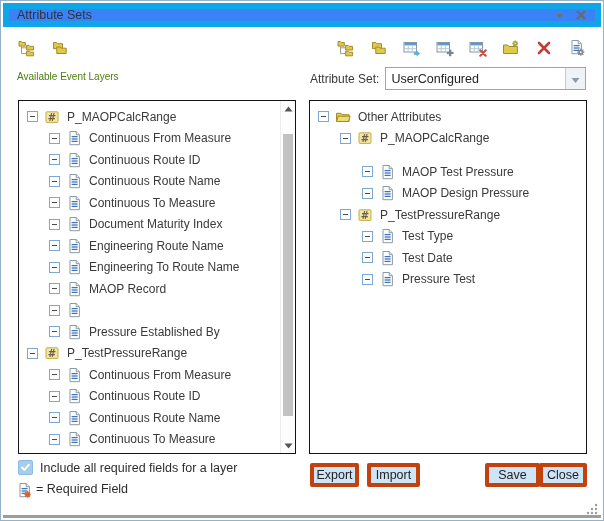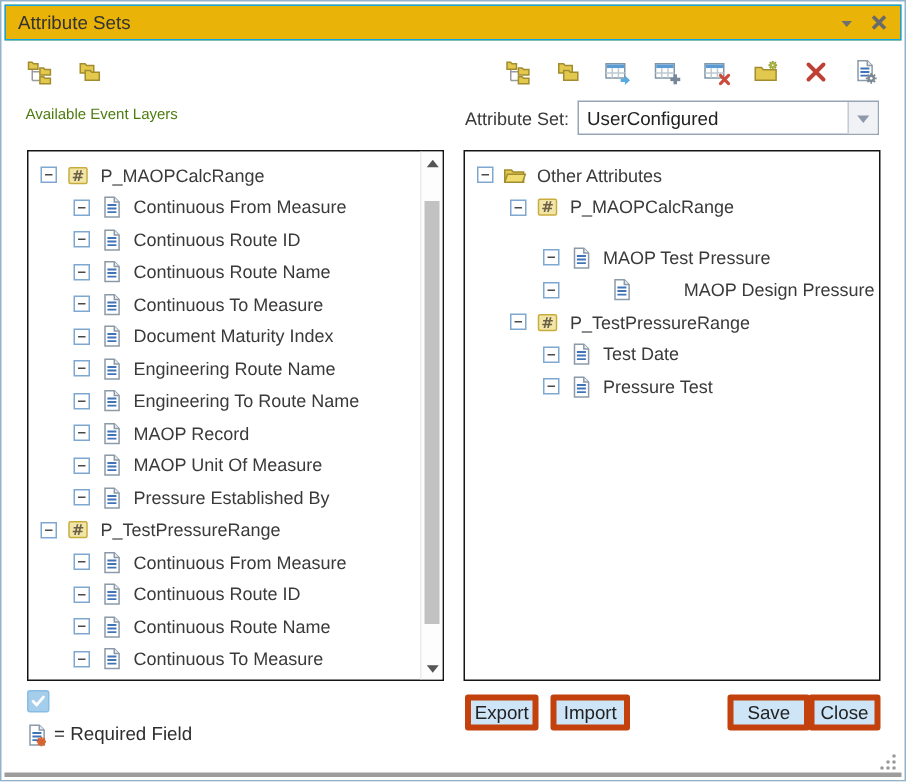--- a/index.html
+++ b/index.html
@@ -4,21 +4,21 @@
 <style>
   html,body{margin:0;padding:0;background:#f2f2f2;}
   *{box-sizing:border-box;}
   .dialog{
     position:relative;width:604px;height:521px;background:#fff;
     border:1px solid #93b3cd;font-family:"Liberation Sans",sans-serif;color:#3a3a3a;
     overflow:hidden;
   }
   .titlebar{
     position:absolute;left:2px;right:2px;top:2px;height:24px;
-    background:#eab308;border:1px solid #0ea5e9;
+    background:#3b82f6;border:6px solid #0ea5e9;
     display:flex;align-items:center;padding:0 8px;
   }
   .titlebar .title{font-size:12.5px;color:#333;flex:1;}
   .tb-ctl{display:flex;align-items:center;gap:10px;}
   .tb-ctl span{display:inline-flex;align-items:center;justify-content:center;cursor:pointer;}
   .toolbar-row{position:absolute;top:37px;left:16px;right:16px;height:22px;display:flex;justify-content:space-between;}
   .tbar{display:flex;gap:13px;}
   .tool-btn{width:20px;height:20px;display:flex;align-items:center;justify-content:center;cursor:pointer;}
   .tool-btn span{display:inline-flex;}
   .labels-row{position:absolute;top:66px;left:16px;right:17px;height:24px;}
@@ -346,21 +346,20 @@
           </span>
           <span class="ticon">
             <svg width="16" height="16" viewBox="0 0 16 16">
               <path d="M4 1.5 h6.2 l3.2 3.2 v10 h-9.4 Z" fill="#fff" stroke="#8a9aa8"></path>
               <path d="M10.2 1.5 v3.2 h3.2" fill="#e8eef4" stroke="#8a9aa8"></path>
               <line x1="5.6" y1="6.6" x2="11.6" y2="6.6" stroke="#3f74b8" stroke-width="1.3"></line>
               <line x1="5.6" y1="9" x2="11.6" y2="9" stroke="#3f74b8" stroke-width="1.3"></line>
               <line x1="5.6" y1="11.4" x2="11.6" y2="11.4" stroke="#3f74b8" stroke-width="1.3"></line>
             </svg>
           </span>
-          <span class="tlabel">MAOP Unit Of Measure</span>
         </div>
         <div class="trow" style="padding-left: 30px;">
           <span class="ebox">
             <span class="minus"></span>
           </span>
           <span class="ticon">
             <svg width="16" height="16" viewBox="0 0 16 16">
               <path d="M4 1.5 h6.2 l3.2 3.2 v10 h-9.4 Z" fill="#fff" stroke="#8a9aa8"></path>
               <path d="M10.2 1.5 v3.2 h3.2" fill="#e8eef4" stroke="#8a9aa8"></path>
               <line x1="5.6" y1="6.6" x2="11.6" y2="6.6" stroke="#3f74b8" stroke-width="1.3"></line>
@@ -492,21 +491,21 @@
             <svg width="16" height="16" viewBox="0 0 16 16">
               <path d="M4 1.5 h6.2 l3.2 3.2 v10 h-9.4 Z" fill="#fff" stroke="#8a9aa8"></path>
               <path d="M10.2 1.5 v3.2 h3.2" fill="#e8eef4" stroke="#8a9aa8"></path>
               <line x1="5.6" y1="6.6" x2="11.6" y2="6.6" stroke="#3f74b8" stroke-width="1.3"></line>
               <line x1="5.6" y1="9" x2="11.6" y2="9" stroke="#3f74b8" stroke-width="1.3"></line>
               <line x1="5.6" y1="11.4" x2="11.6" y2="11.4" stroke="#3f74b8" stroke-width="1.3"></line>
             </svg>
           </span>
           <span class="tlabel">MAOP Test Pressure</span>
         </div>
-        <div class="trow" style="padding-left: 52px; justify-content: space-between;">
+        <div class="trow" style="padding-left: 52px;">
           <span class="ebox">
             <span class="minus"></span>
           </span>
           <span class="ticon">
             <svg width="16" height="16" viewBox="0 0 16 16">
               <path d="M4 1.5 h6.2 l3.2 3.2 v10 h-9.4 Z" fill="#fff" stroke="#8a9aa8"></path>
               <path d="M10.2 1.5 v3.2 h3.2" fill="#e8eef4" stroke="#8a9aa8"></path>
               <line x1="5.6" y1="6.6" x2="11.6" y2="6.6" stroke="#3f74b8" stroke-width="1.3"></line>
               <line x1="5.6" y1="9" x2="11.6" y2="9" stroke="#3f74b8" stroke-width="1.3"></line>
               <line x1="5.6" y1="11.4" x2="11.6" y2="11.4" stroke="#3f74b8" stroke-width="1.3"></line>
@@ -518,20 +517,35 @@
           <span class="ebox">
             <span class="minus"></span>
           </span>
           <span class="ticon">
             <svg width="16" height="16" viewBox="0 0 16 16">
               <rect x="2" y="2.8" width="12" height="10.6" rx="1" fill="#f1e6a8" stroke="#c9ad3c"></rect>
               <text x="8" y="11.6" font-family="DejaVu Sans, sans-serif" font-size="10" font-weight="bold" fill="#6b6046" text-anchor="middle">#</text>
             </svg>
           </span>
           <span class="tlabel">P_TestPressureRange</span>
+        </div>
+        <div class="trow" style="padding-left: 52px;">
+          <span class="ebox">
+            <span class="minus"></span>
+          </span>
+          <span class="ticon">
+            <svg width="16" height="16" viewBox="0 0 16 16">
+              <path d="M4 1.5 h6.2 l3.2 3.2 v10 h-9.4 Z" fill="#fff" stroke="#8a9aa8"></path>
+              <path d="M10.2 1.5 v3.2 h3.2" fill="#e8eef4" stroke="#8a9aa8"></path>
+              <line x1="5.6" y1="6.6" x2="11.6" y2="6.6" stroke="#3f74b8" stroke-width="1.3"></line>
+              <line x1="5.6" y1="9" x2="11.6" y2="9" stroke="#3f74b8" stroke-width="1.3"></line>
+              <line x1="5.6" y1="11.4" x2="11.6" y2="11.4" stroke="#3f74b8" stroke-width="1.3"></line>
+            </svg>
+          </span>
+          <span class="tlabel">Test Type</span>
         </div>
         <div class="trow" style="padding-left: 52px; text-align: center;">
           <span class="ebox">
             <span class="minus"></span>
           </span>
           <span class="ticon">
             <svg width="16" height="16" viewBox="0 0 16 16">
               <path d="M4 1.5 h6.2 l3.2 3.2 v10 h-9.4 Z" fill="#fff" stroke="#8a9aa8"></path>
               <path d="M10.2 1.5 v3.2 h3.2" fill="#e8eef4" stroke="#8a9aa8"></path>
               <line x1="5.6" y1="6.6" x2="11.6" y2="6.6" stroke="#3f74b8" stroke-width="1.3"></line>
@@ -558,20 +572,21 @@
         </div>
       </div>
   </div>
 
   <div class="footer-check">
     <span class="cbox" id="include-checkbox">
       <svg width="13" height="13" viewBox="0 0 15 15">
           <path d="M3.5 7.5 L6.3 10.3 L11.5 4.3" stroke="#fff" stroke-width="2.2" fill="none" stroke-linecap="round" stroke-linejoin="round"></path>
         </svg>
     </span>
+    <span class="cbox-label">Include all required fields for a layer</span>
   </div>
 
   <div class="legend">
     <span class="licon" id="legend-icon">
         <svg width="16" height="16" viewBox="0 0 16 16">
           <path d="M4 1.5 h6.2 l3.2 3.2 v10 h-9.4 Z" fill="#fff" stroke="#8a9aa8"></path>
           <path d="M10.2 1.5 v3.2 h3.2" fill="#e8eef4" stroke="#8a9aa8"></path>
           <line x1="5.6" y1="6.6" x2="11.6" y2="6.6" stroke="#3f74b8" stroke-width="1.3"></line>
           <line x1="5.6" y1="9" x2="11.6" y2="9" stroke="#3f74b8" stroke-width="1.3"></line>
           <line x1="5.6" y1="11.4" x2="11.6" y2="11.4" stroke="#3f74b8" stroke-width="1.3"></line>

